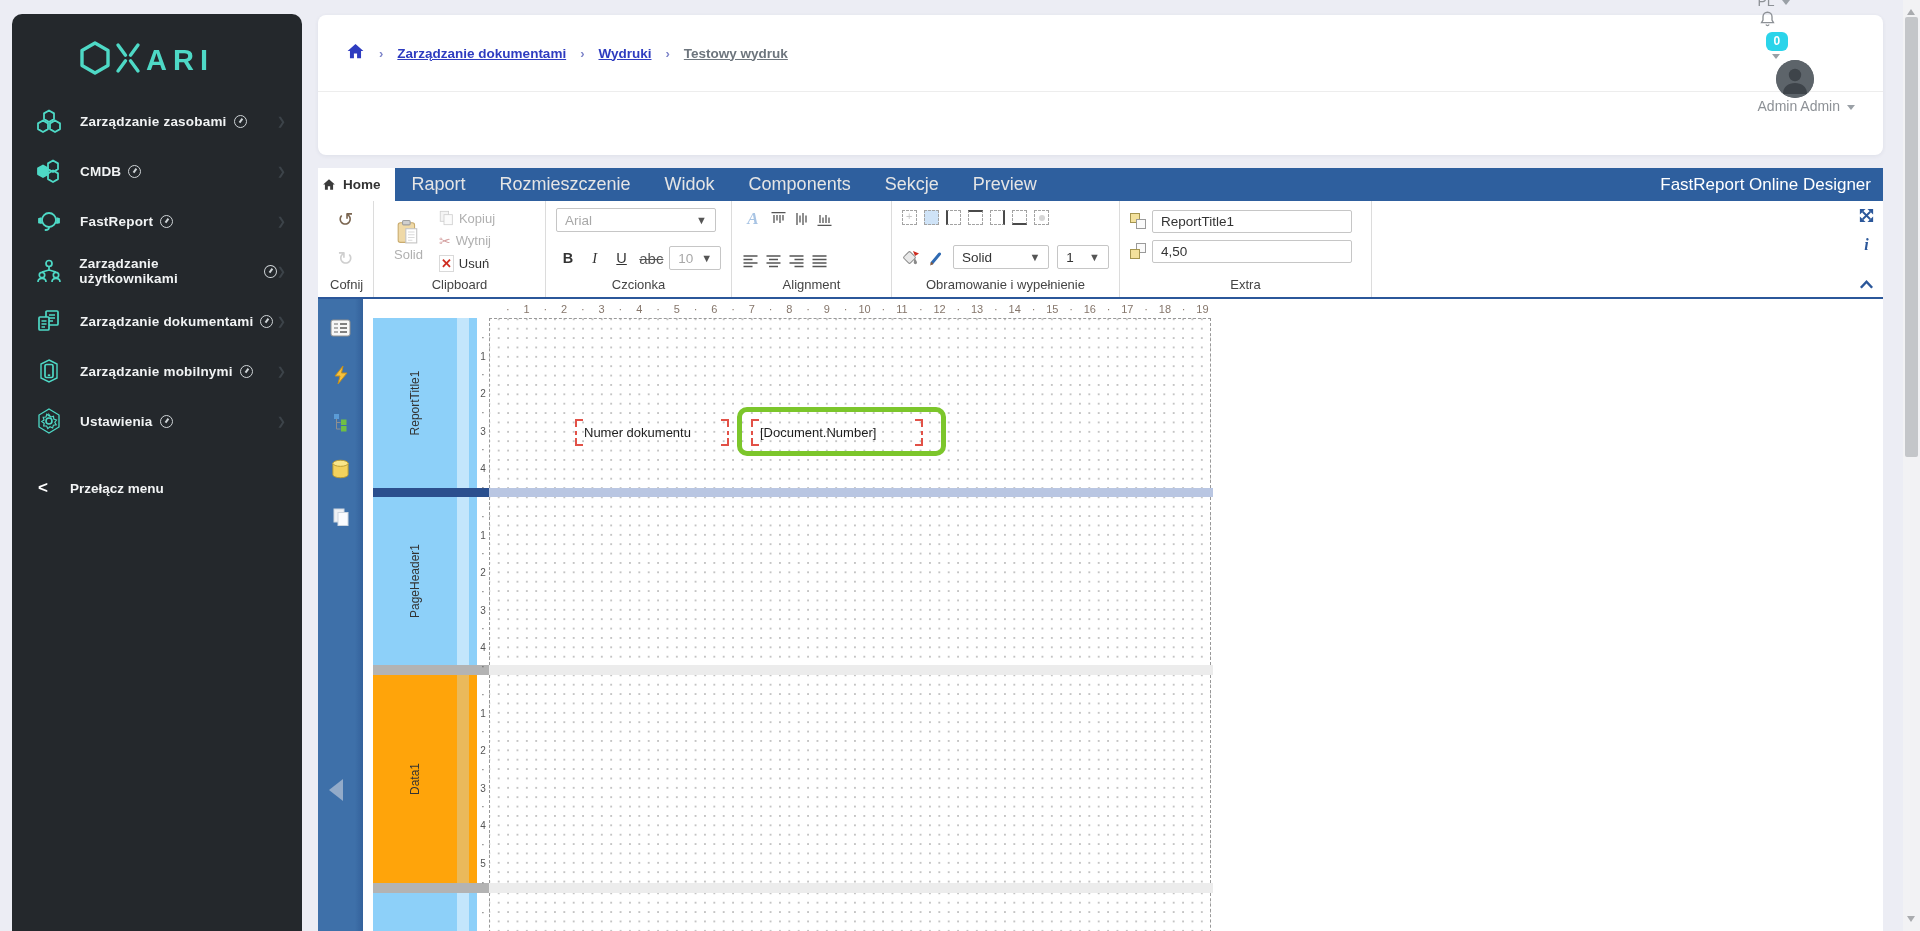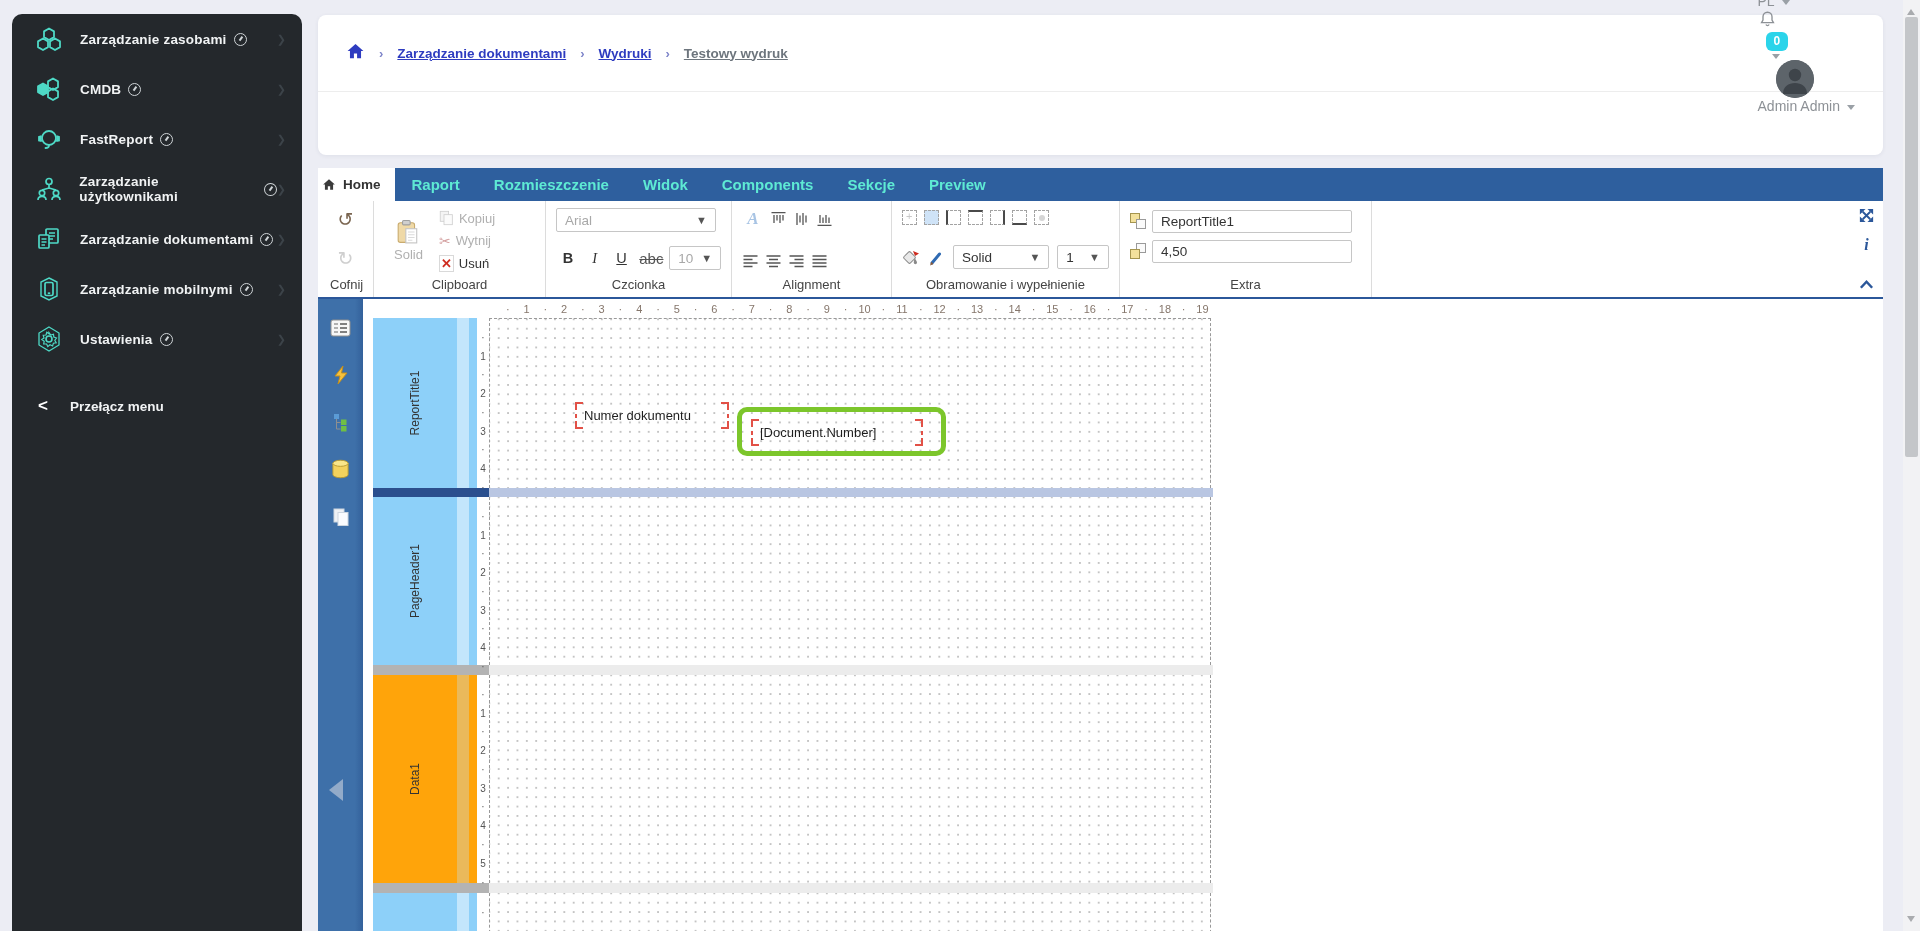--- a/index.html
+++ b/index.html
@@ -31,21 +31,21 @@
   .user-zone { margin-left:auto; display:flex; align-items:flex-start; color:#8d9196; font-size:14px;flex-direction:column; }
   .caret-down { width:0; height:0; border:4px solid transparent; border-top:5px solid #9aa0a6; display:inline-block; margin-left:7px; position:relative; top:3px; }
   .badge { background:#2bd4ea; color:#fff; font-size:12px; font-weight:700; border-radius:6px; padding:2.5px 8px; margin-left:8px; }
   .avatar { width:38px; height:38px; border-radius:50%; background:#5d646a; margin:0 10px 0 18px; overflow:hidden; flex:none; }
 
   
   .designer { position:absolute; left:318px; top:168px; width:1565px; height:763px; background:#fff; overflow:hidden; }
   .tabbar { height:33px; display:flex; align-items:stretch; }
   .tab-home { background:#fff; color:#333; display:flex; align-items:center; gap:7px; padding:0 14px 0 4px; font-size:13.5px; font-weight:700; cursor:pointer; }
   .tab-rest { flex:1; background:#2e5f9e; display:flex; align-items:stretch; }
-  .tab { color:#5eead4; font-size:15px; font-weight:700; display:flex; align-items:center; padding:0 17px; cursor:pointer; }
+  .tab { color:#e5e5e5; font-size:18px; font-weight:400; display:flex; align-items:center; padding:0 17px; cursor:pointer; }
   .fr-brand { margin-left:auto; color:#fff; font-size:17px; display:flex; align-items:center; padding-right:12px; }
 
   .ribbon { height:98px; display:flex; border-bottom:2px solid #2b579a; position:relative; background:#fff; }
   .rgroup { display:flex; flex-direction:column; border-right:1px solid #dcdcdc; padding:7px 10px 1px; }
   .rgroup .gcontent { flex:1; display:flex; }
   .glabel { text-align:center; font-size:13px; color:#444; padding:3px 2px 4px; }
   .rbtn { background:none; border:none; cursor:pointer; font-family:inherit; display:flex; align-items:center; justify-content:center; }
   .undo-col { flex-direction:column; justify-content:space-between; padding:2px 6px 6px; }
   .g-undo { font-size:19px; color:#7a6550; line-height:1; }
   .g-redo { font-size:19px; color:#cfcfcf; line-height:1; }
@@ -137,20 +137,27 @@
   .scrollbar { position:absolute; right:0; top:0; width:17px; height:931px; background:#f2f2f4; }
   .scroll-thumb { position:absolute; left:2px; top:17px; width:13px; height:440px; background:#c4c6c9; border-radius:2px; }
   .scroll-arrow { position:absolute; left:4px; width:0; height:0; border:4.5px solid transparent; }
   .scroll-arrow.up { top:5px; border-bottom:6px solid #a9abae; }
   .scroll-arrow.down { bottom:5px; border-top:6px solid #a9abae; }
 </style>
 </head>
 <body>
 
 <nav class="sidebar">
+  <div class="logo-wrap">
+    <svg width="158" height="36" viewBox="0 0 158 36">
+      <polygon points="17,3 30,10.5 30,25.5 17,33 4,25.5 4,10.5" fill="none" stroke="#4ed9c6" stroke-width="3.4" stroke-linejoin="round"></polygon>
+      <path d="M40,5 L47.5,15.2 M52.5,20.8 L60,31 M60,5 L52.5,15.2 M47.5,20.8 L40,31" stroke="#4ed9c6" stroke-width="3.4" fill="none" stroke-linecap="round"></path>
+      <text x="68" y="30" font-family="Liberation Sans, sans-serif" font-size="29" font-weight="700" letter-spacing="6" fill="#4ed9c6">ARI</text>
+    </svg>
+  </div>
 
   <div class="side-item">
     <span class="s-icon">
       <svg width="26" height="24" viewBox="0 0 26 24">
           <g fill="none" stroke="#4ed9c6" stroke-width="1.8" stroke-linejoin="round">
         <polygon points="13,1.5 18,4.4 18,10.1 13,13 8,10.1 8,4.4"></polygon>
         <polygon points="7,11.5 12,14.4 12,20.1 7,23 2,20.1 2,14.4"></polygon>
         <polygon points="19,11.5 24,14.4 24,20.1 19,23 14,20.1 14,14.4"></polygon>
           </g>
         </svg>
@@ -311,20 +318,21 @@
         </svg>
       <span>Home</span>
     </div>
     <div class="tab-rest">
       <span class="tab">Raport</span>
       <span class="tab">Rozmieszczenie</span>
       <span class="tab">Widok</span>
       <span class="tab">Components</span>
       <span class="tab">Sekcje</span>
       <span class="tab">Preview</span>
+      <span class="fr-brand">FastReport Online Designer</span>
     </div>
   </div>
 
   <div class="ribbon">
     <div class="rgroup" style="width:56px">
       <div class="gcontent undo-col">
         <button class="rbtn g-undo">↺</button>
         <button class="rbtn g-redo">↻</button>
       </div>
       <div class="glabel">Cofnij</div>
@@ -595,21 +603,21 @@
               <span class="tick" style="top:56.3px">·</span>
               <span class="tick" style="top:75.1px">2</span>
               <span class="tick" style="top:93.9px">·</span>
               <span class="tick" style="top:112.6px">3</span>
               <span class="tick" style="top:131.4px">·</span>
               <span class="tick" style="top:150.2px">4</span>
               <span class="tick" style="top:169.0px">·</span>
             </div>
         </div>
         <div class="band-page first">
-          <div class="robj" style="left:86px; top:84px; width:152px;">
+          <div class="robj" style="left:86px; top:101px; width:152px;">
             <span>Numer dokumentu</span>
             <span class="corner tl"></span><span class="corner tr"></span><span class="corner bl"></span><span class="corner br"></span>
             <span class="mid l"></span><span class="mid r"></span>
           </div>
           <div class="green-ring"></div>
           <div class="robj" style="left:262px; top:101px; width:170px;">
             <span>[Document.Number]</span>
             <span class="corner tl"></span><span class="corner tr"></span><span class="corner bl"></span><span class="corner br"></span>
             <span class="mid l"></span><span class="mid r"></span>
           </div>

